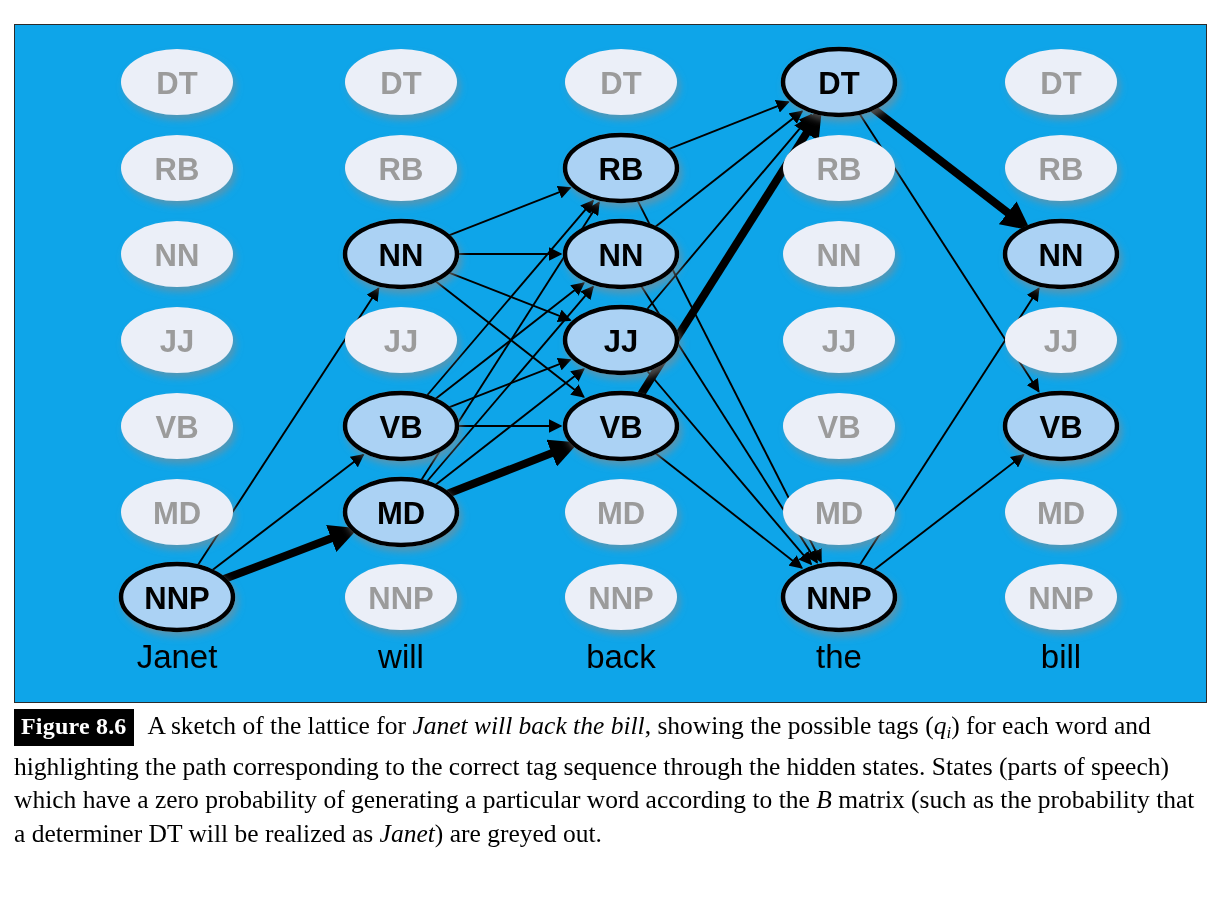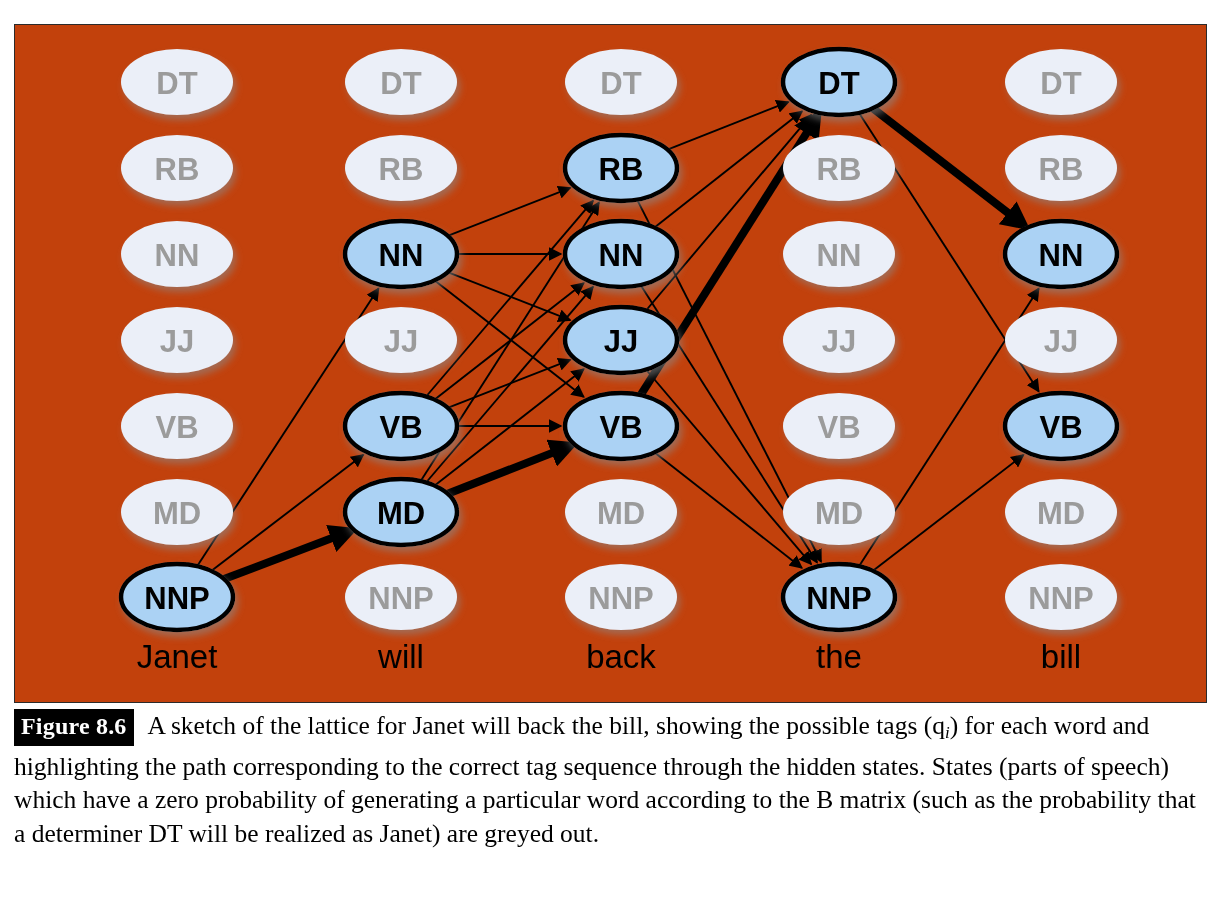--- a/index.html
+++ b/index.html
@@ -19,21 +19,21 @@
     height: 910px;
     background: #ffffff;
   }
   #lattice-frame {
     position: absolute;
     left: 14px;
     top: 24px;
     width: 1193px;
     height: 679px;
     border: 1.5px solid #2b2b2b;
-    background: #c2410c;
+    background: #0ea5e9;
     box-sizing: border-box;
   }
   #lattice-svg {
     display: block;
     width: 1190px;
     height: 676px;
   }
   .node-label {
     font-family: "Liberation Sans", sans-serif;
     font-weight: bold;
@@ -85,21 +85,21 @@
     display: inline-block;
     background: #000000;
     color: #ffffff;
     font-family: "Liberation Serif", serif;
     font-weight: bold;
     font-size: 24px;
     padding: 1px 7px 2px 7px;
     margin-right: 14px;
     letter-spacing: 0.2px;
   }
-  .cap-em { }
+  .cap-em { font-style: italic; }
   .cap-sub { font-size: 17px; vertical-align: -0.25em; font-style: italic; }
 </style>
 </head>
 <body>
 
 <div id="figure-page">
 
   <div id="lattice-frame">
     <svg id="lattice-svg" viewBox="0 0 1190 676">
       <defs>

